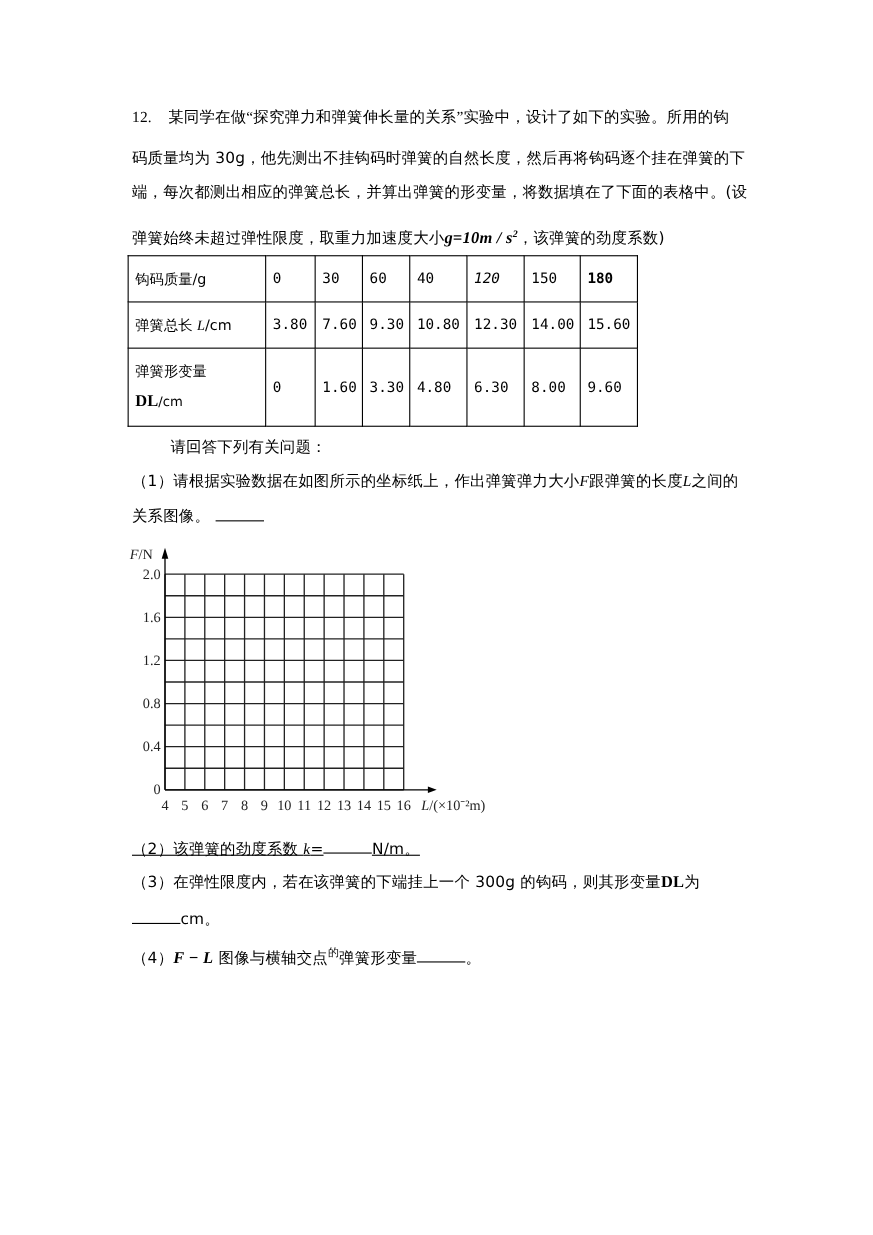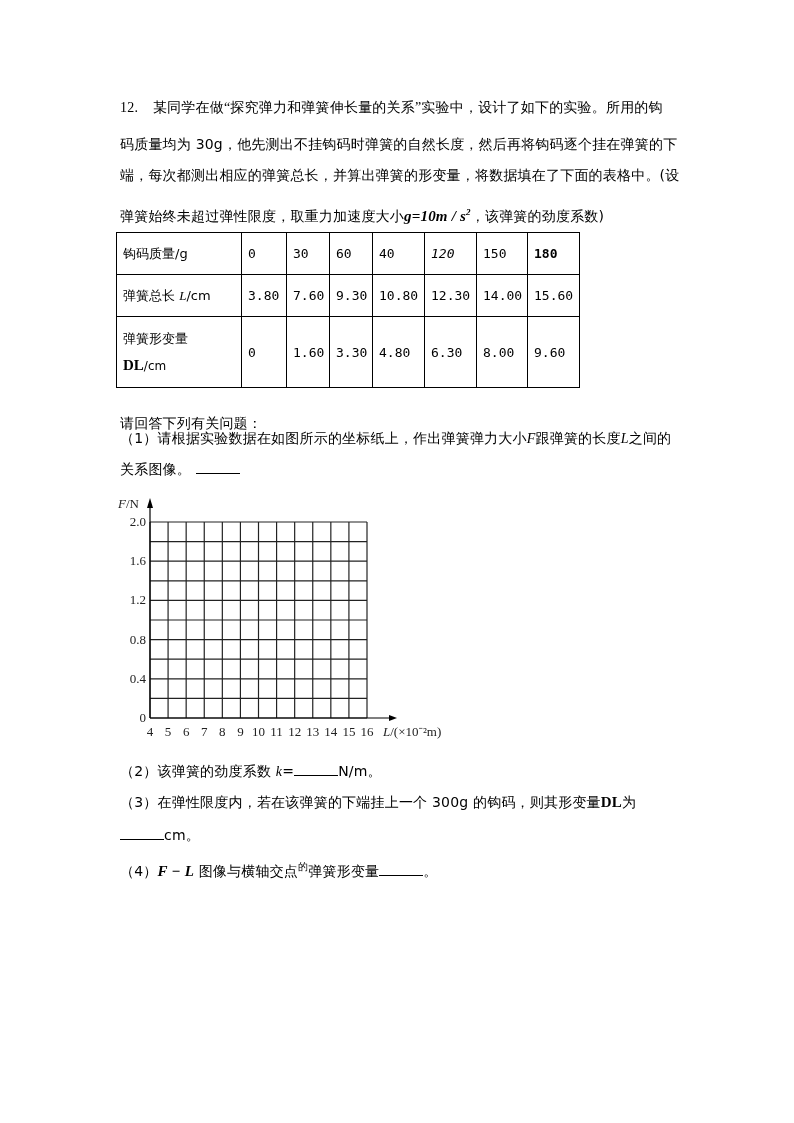--- a/index.html
+++ b/index.html
@@ -73,21 +73,21 @@
     <td>1.60</td>
     <td>3.30</td>
     <td>4.80</td>
     <td>6.30</td>
     <td>8.00</td>
     <td>9.60</td>
   </tr>
 </tbody>
   </table>
 
-<div class="p" style="top:413px;">请回答下列有关问题：</div>
+<div class="p" style="top:397px;margin-left:35px;">请回答下列有关问题：</div>
 <div class="p" style="top:428px;">
   <span>（1）请根据实验数据在如图所示的坐标纸上，作出弹簧弹力大小</span><span class="ital">F</span><span>跟弹簧的长度</span><span class="ital">L</span><span>之间的</span>
 </div>
 <div class="p" style="top:459px;">
   <span>关系图像。</span>&nbsp;<span class="blank"></span>
 </div>
 
 <svg id="chart" width="360" height="260">
   <g id="grid-lines">
       <line x1="40" y1="228" x2="40" y2="32" stroke="#222" stroke-width="1.2"></line>
@@ -139,21 +139,21 @@
       <text x="36" y="192.8" text-anchor="end" class="tick">0.4</text>
       <text x="36" y="153.6" text-anchor="end" class="tick">0.8</text>
       <text x="36" y="114.4" text-anchor="end" class="tick">1.2</text>
       <text x="36" y="75.19999999999999" text-anchor="end" class="tick">1.6</text>
       <text x="36" y="36" text-anchor="end" class="tick">2.0</text>
     </g>
   <text id="ylabel" class="tick" x="8" y="18"><tspan font-style="italic">F</tspan><tspan>/N</tspan></text>
   <text id="xlabel" class="tick" x="273" y="246"><tspan font-style="italic">L</tspan><tspan>/(×10⁻²m)</tspan></text>
 </svg>
 
-<div class="p" style="top:761px;">
+<div class="p" style="top:761px;text-decoration:underline;">
   <span>（2）该弹簧的劲度系数 </span><span class="ital">k</span><span>=</span><span class="blank"></span><span>N/m。</span>
 </div>
 
 <div class="p" style="top:792px;">
   <span>（3）在弹性限度内，若在该弹簧的下端挂上一个 300g 的钩码，则其形变量</span><span class="bold-math" style="font-style:normal;">DL</span><span>为</span>
 </div>
 <div class="p" style="top:825px;">
   <span class="blank"></span><span>cm。</span>
 </div>
 

